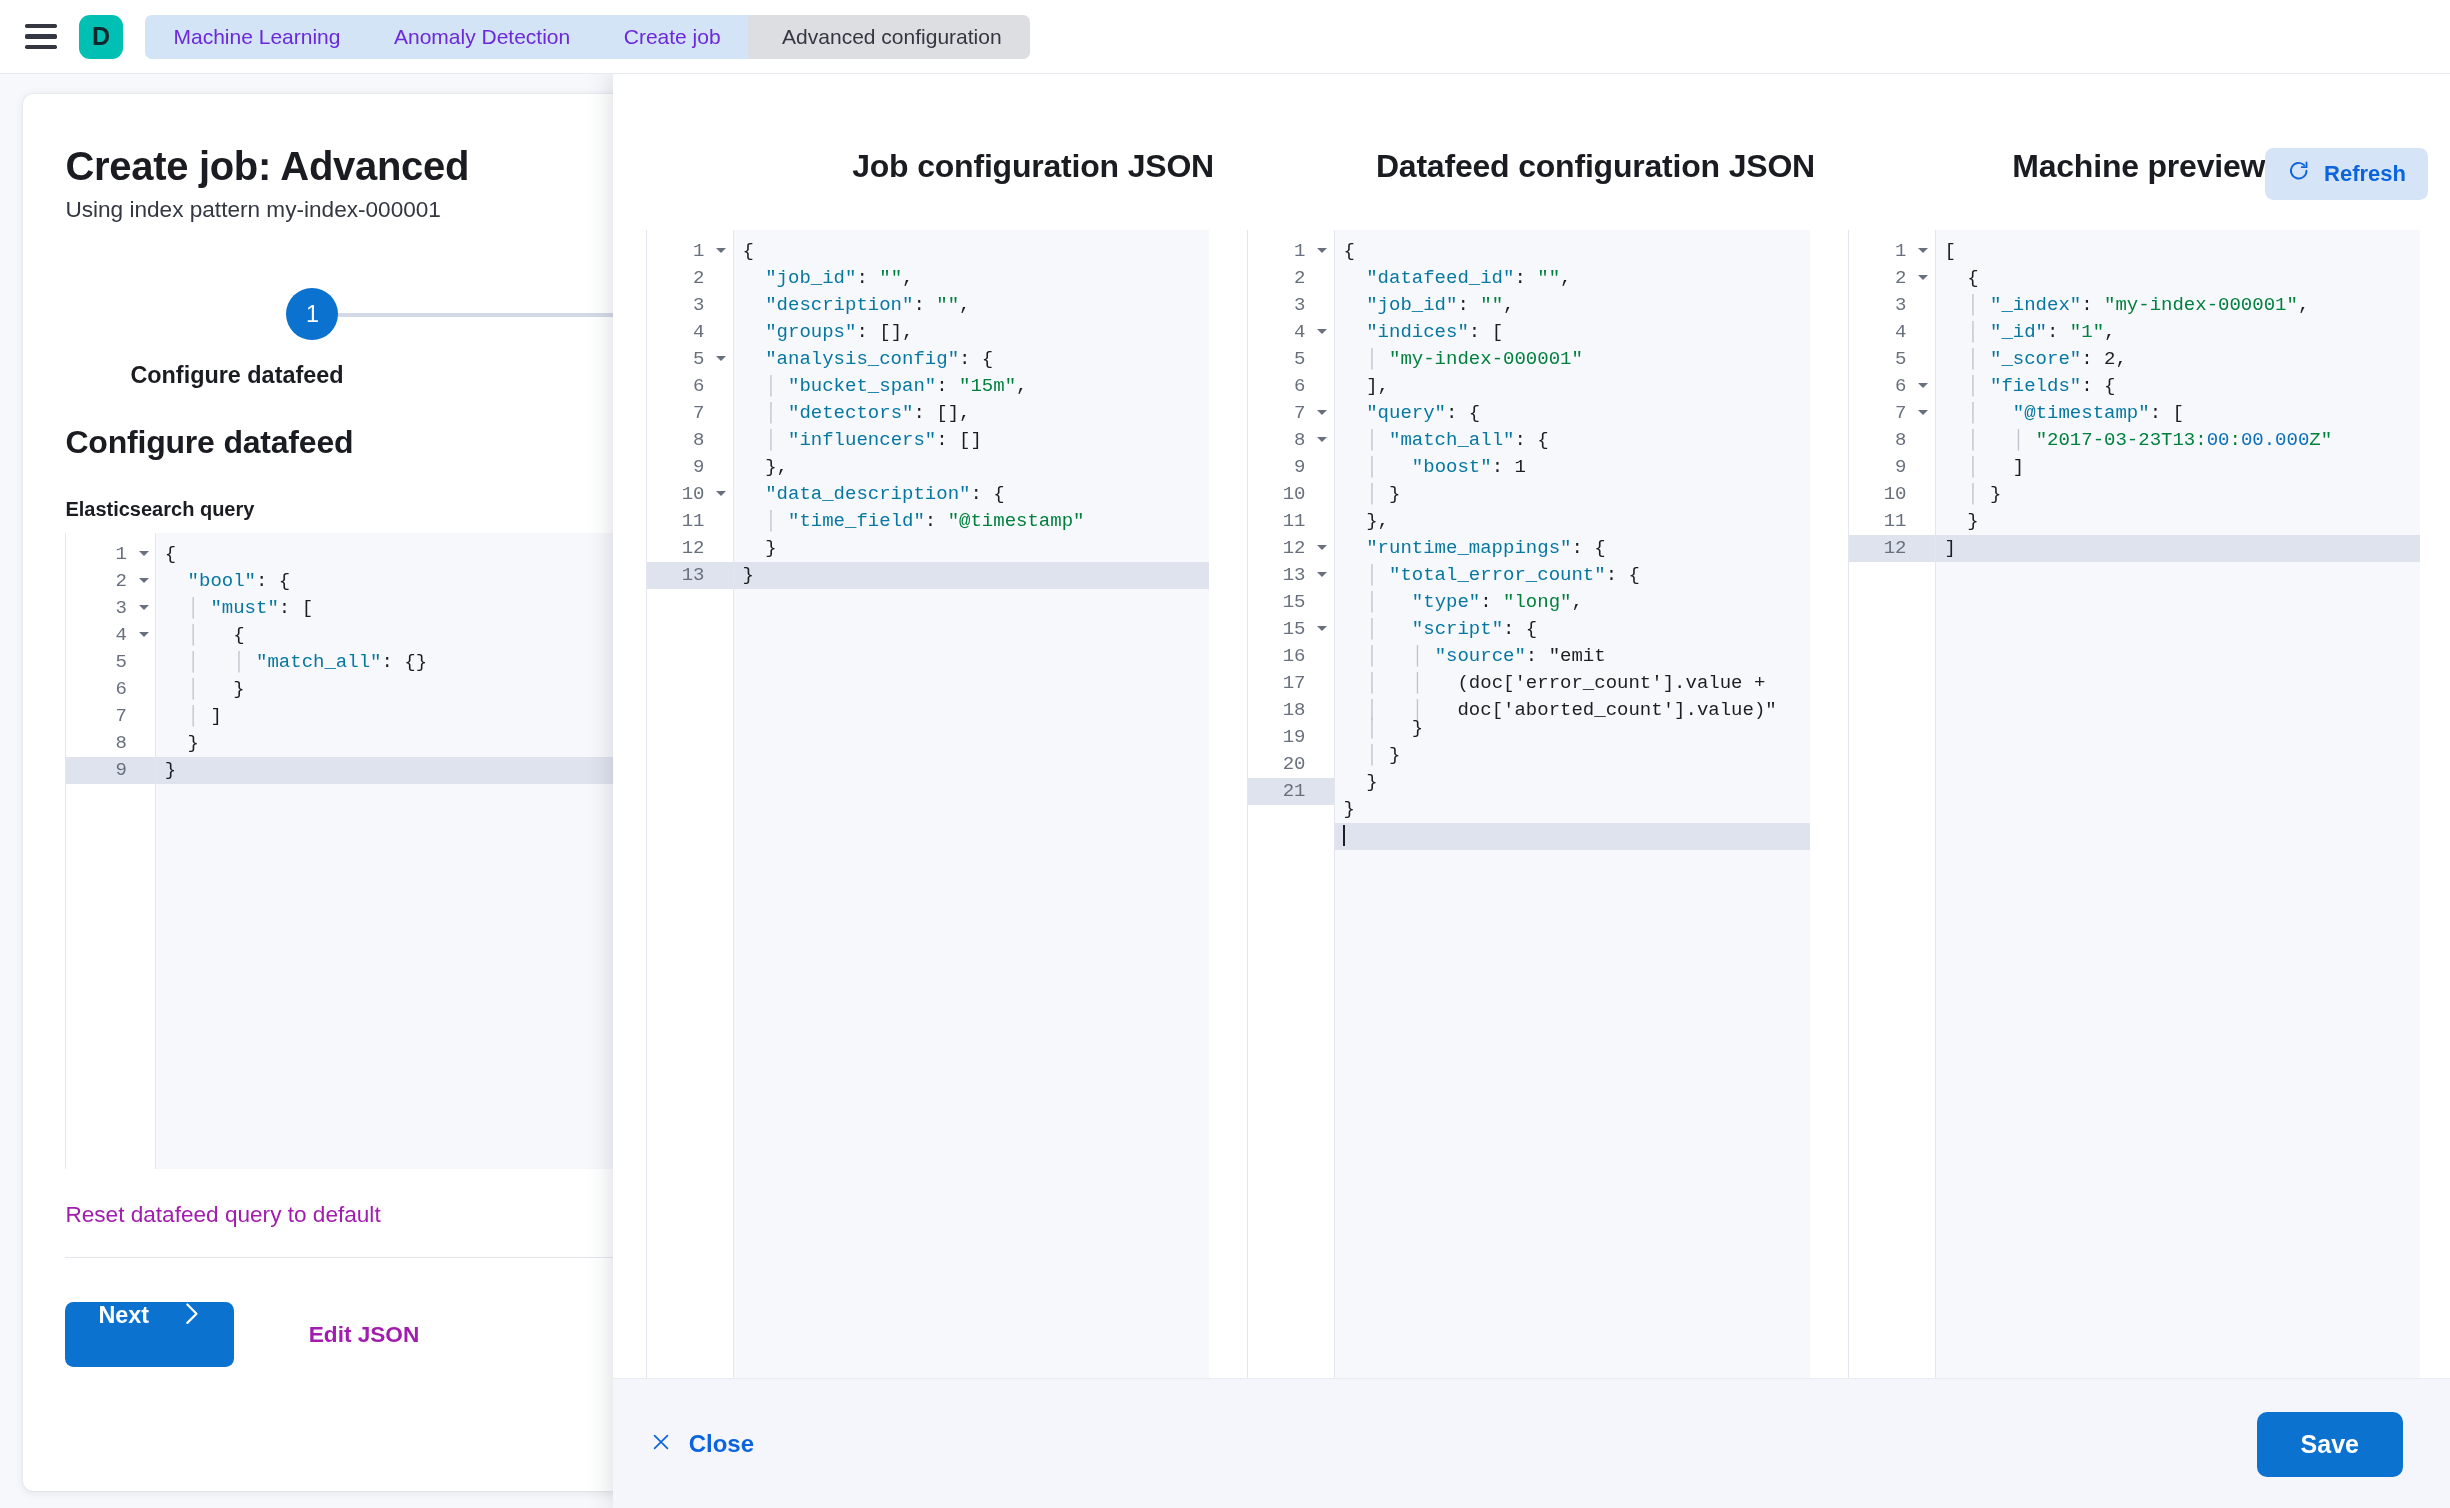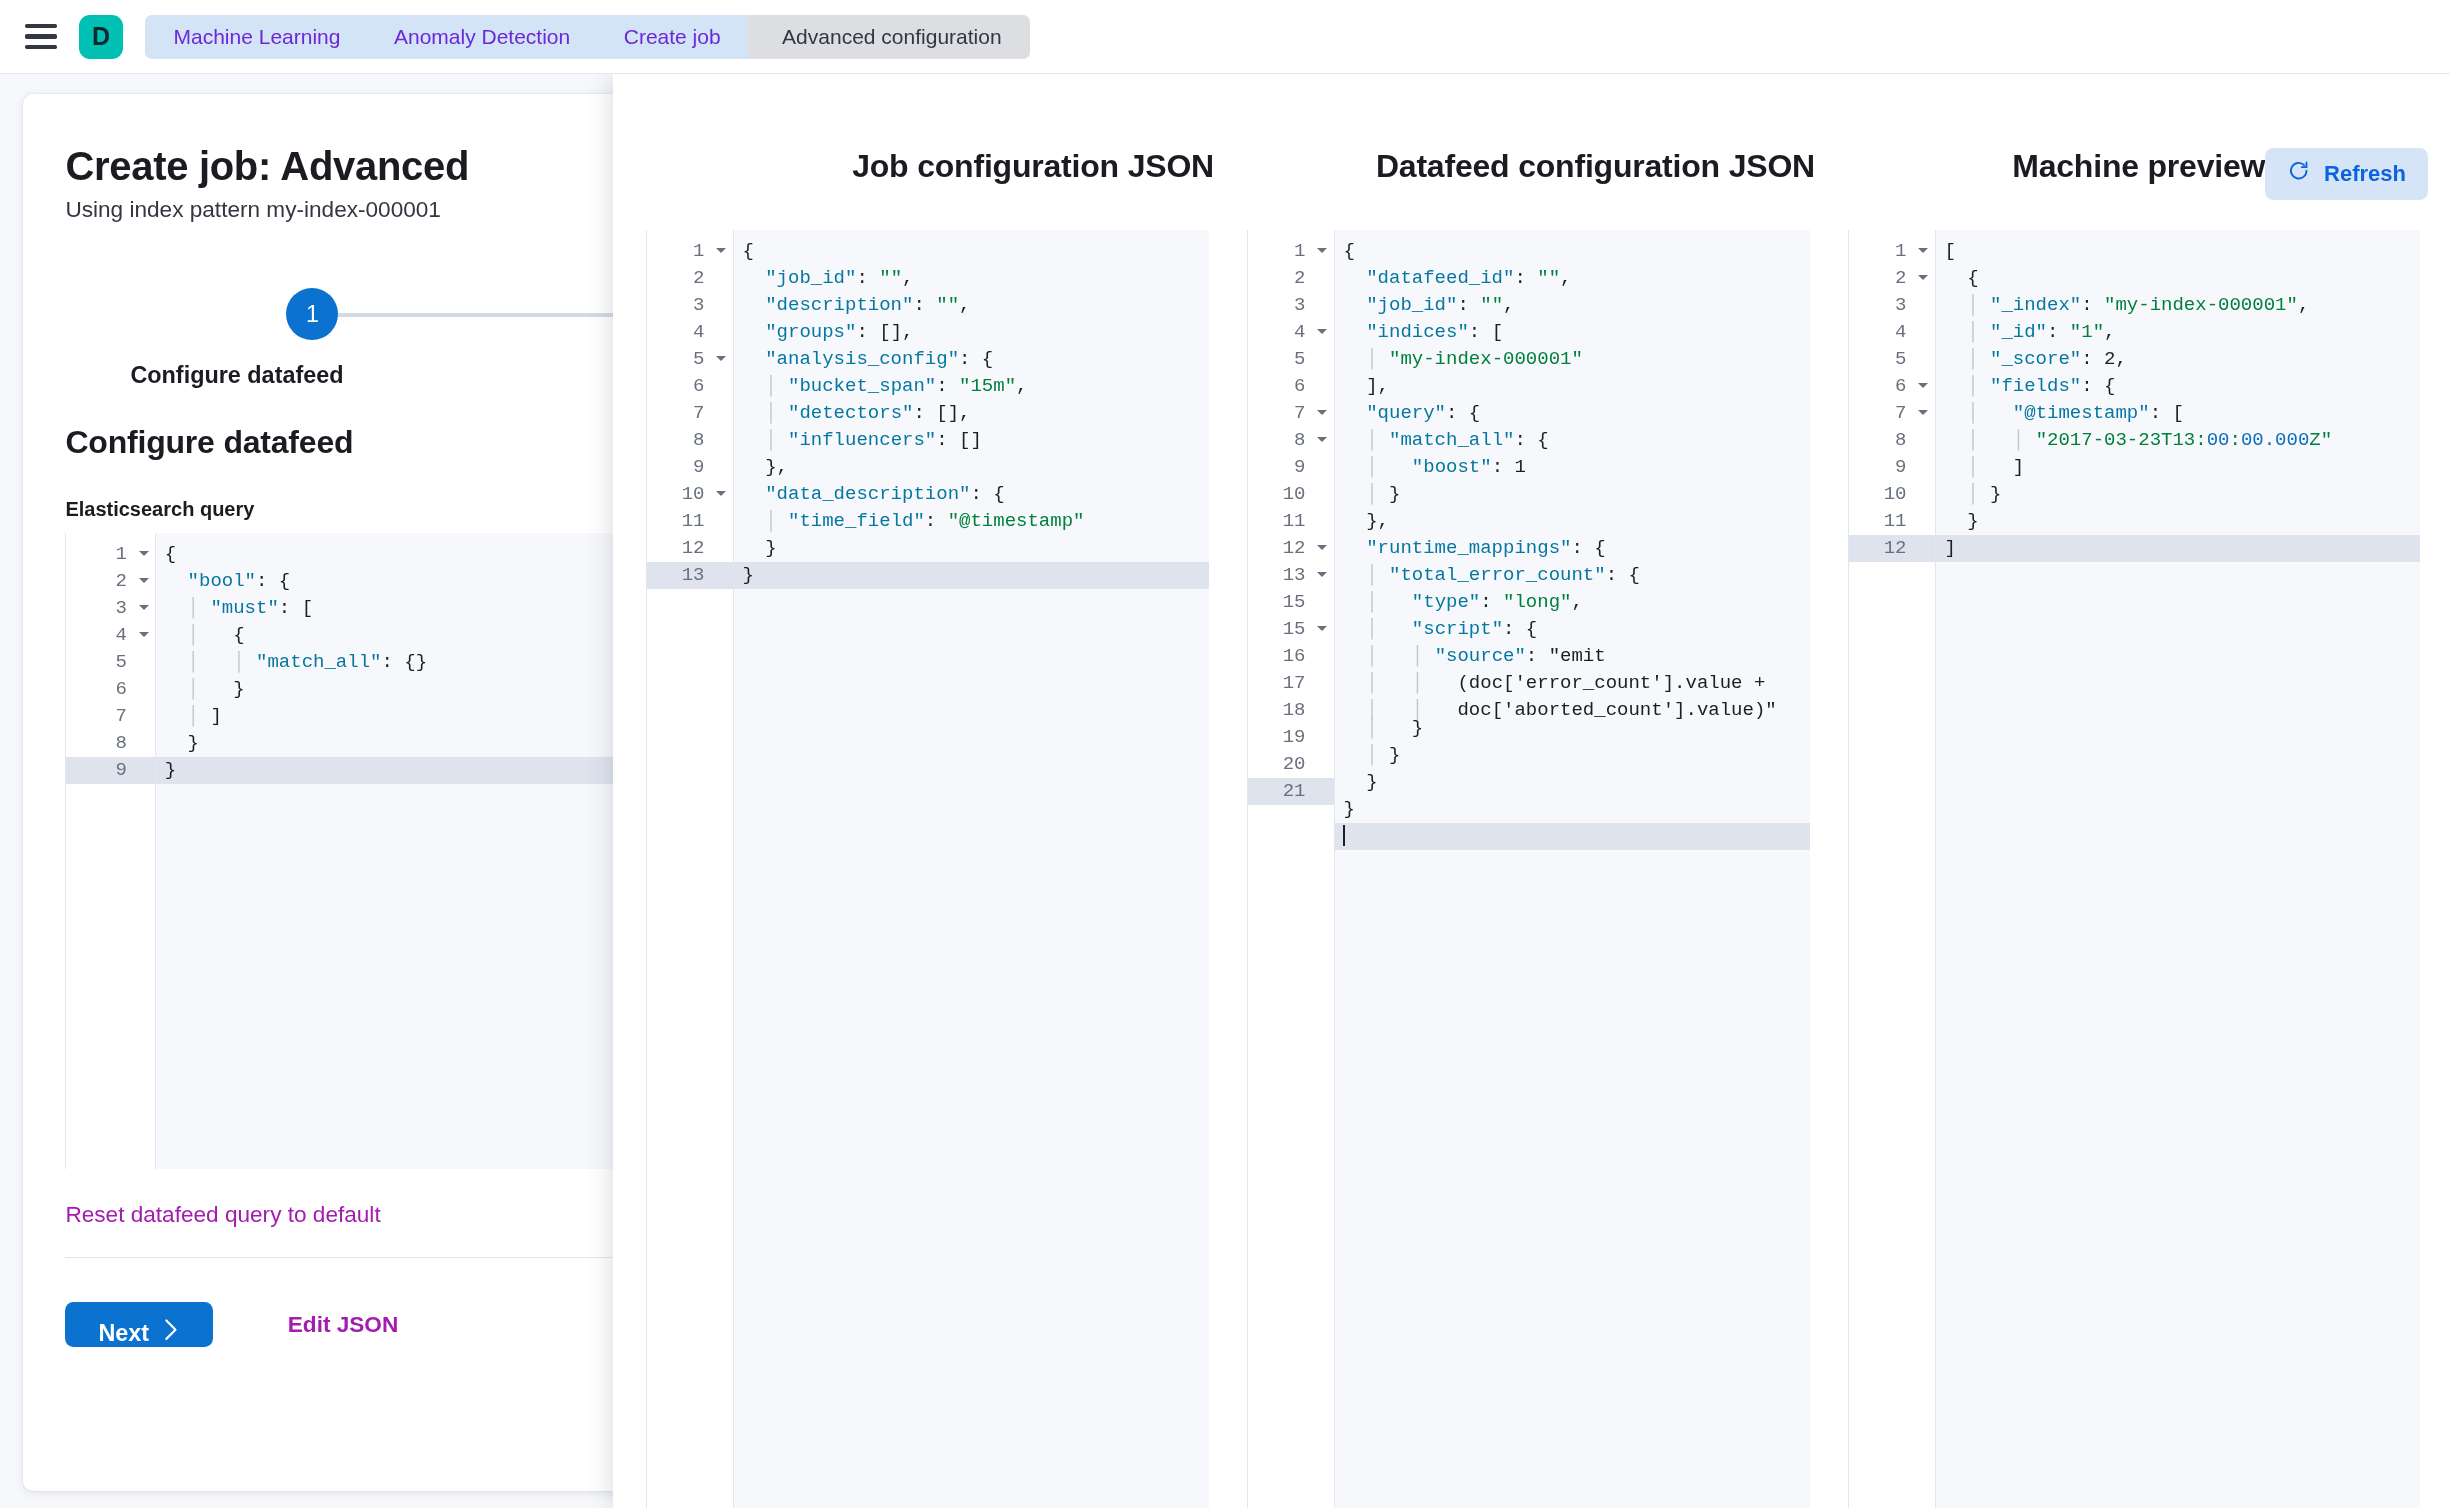--- a/index.html
+++ b/index.html
@@ -66,22 +66,22 @@
   .step-label { margin-top: 20px; text-align: left; padding-left: 107px; font-size: 23.4px; font-weight: 700; color: #1a1c21; }
   .section-head { margin: 35px 0 0 42px; font-size: 32px; font-weight: 700; color: #1a1c21; letter-spacing: -0.2px; }
   .field-label { margin: 37px 0 0 42px; font-size: 20px; font-weight: 700; color: #1a1c21; }
 
   .link-btn { color: #a21caf; font-size: 22.6px; cursor: pointer; }
 
   .wz-divider { margin: 28.5px 42px 0 42px; height: 1.7px; background: #e3e6ef; }
 
   .btn-primary {
     background: #0b72d0; color: #ffffff; border: none; border-radius: 8.4px;
-    height: 45px; padding: 0 33px; font-size: 23.4px; font-weight: 700;
-    display: inline-flex; align-items: flex-end; gap: 14px; cursor: pointer;
+    height: 65px; padding: 0 33px; font-size: 23.4px; font-weight: 700;
+    display: inline-flex; align-items: flex-start; gap: 35px; cursor: pointer;
     font-family: "Liberation Sans", sans-serif;
   }
 
   
   .editor { display: flex; background: #f7f8fc; font-family: "Liberation Mono", monospace; }
   .editor .gutter {
     background: #ffffff; border-right: 0.8px solid #e3e6ef;
     text-align: right; color: #69707d; font-size: 19px; line-height: 27px;
     padding: 8.4px 0 0 0; user-select: none; flex: 0 0 auto;
   }
@@ -412,16 +412,29 @@
                 <div class="cl  ">&nbsp;&nbsp;<span class="guide">│</span>&nbsp;}</div>
                 <div class="cl  ">&nbsp;&nbsp;}</div>
                 <div class="cl active ">]</div>
               </div>
           </div>
         </div>
       </div>
 
     </div>
 
+    <div class="flyout-foot">
+      <button class="close-btn">
+        <span class="x-icon">
+          <svg width="22" height="22" viewBox="0 0 24 24" stroke="#0b64dd" stroke-width="1.8" stroke-linecap="round">
+            <path d="M5 5 L19 19 M19 5 L5 19"></path>
+          </svg>
+        </span>
+        <span>Close</span>
+      </button>
+      <button class="save-btn">
+        <span>Save</span>
+      </button>
+    </div>
   </div>
 
 </div>
 
 
 </body></html>

